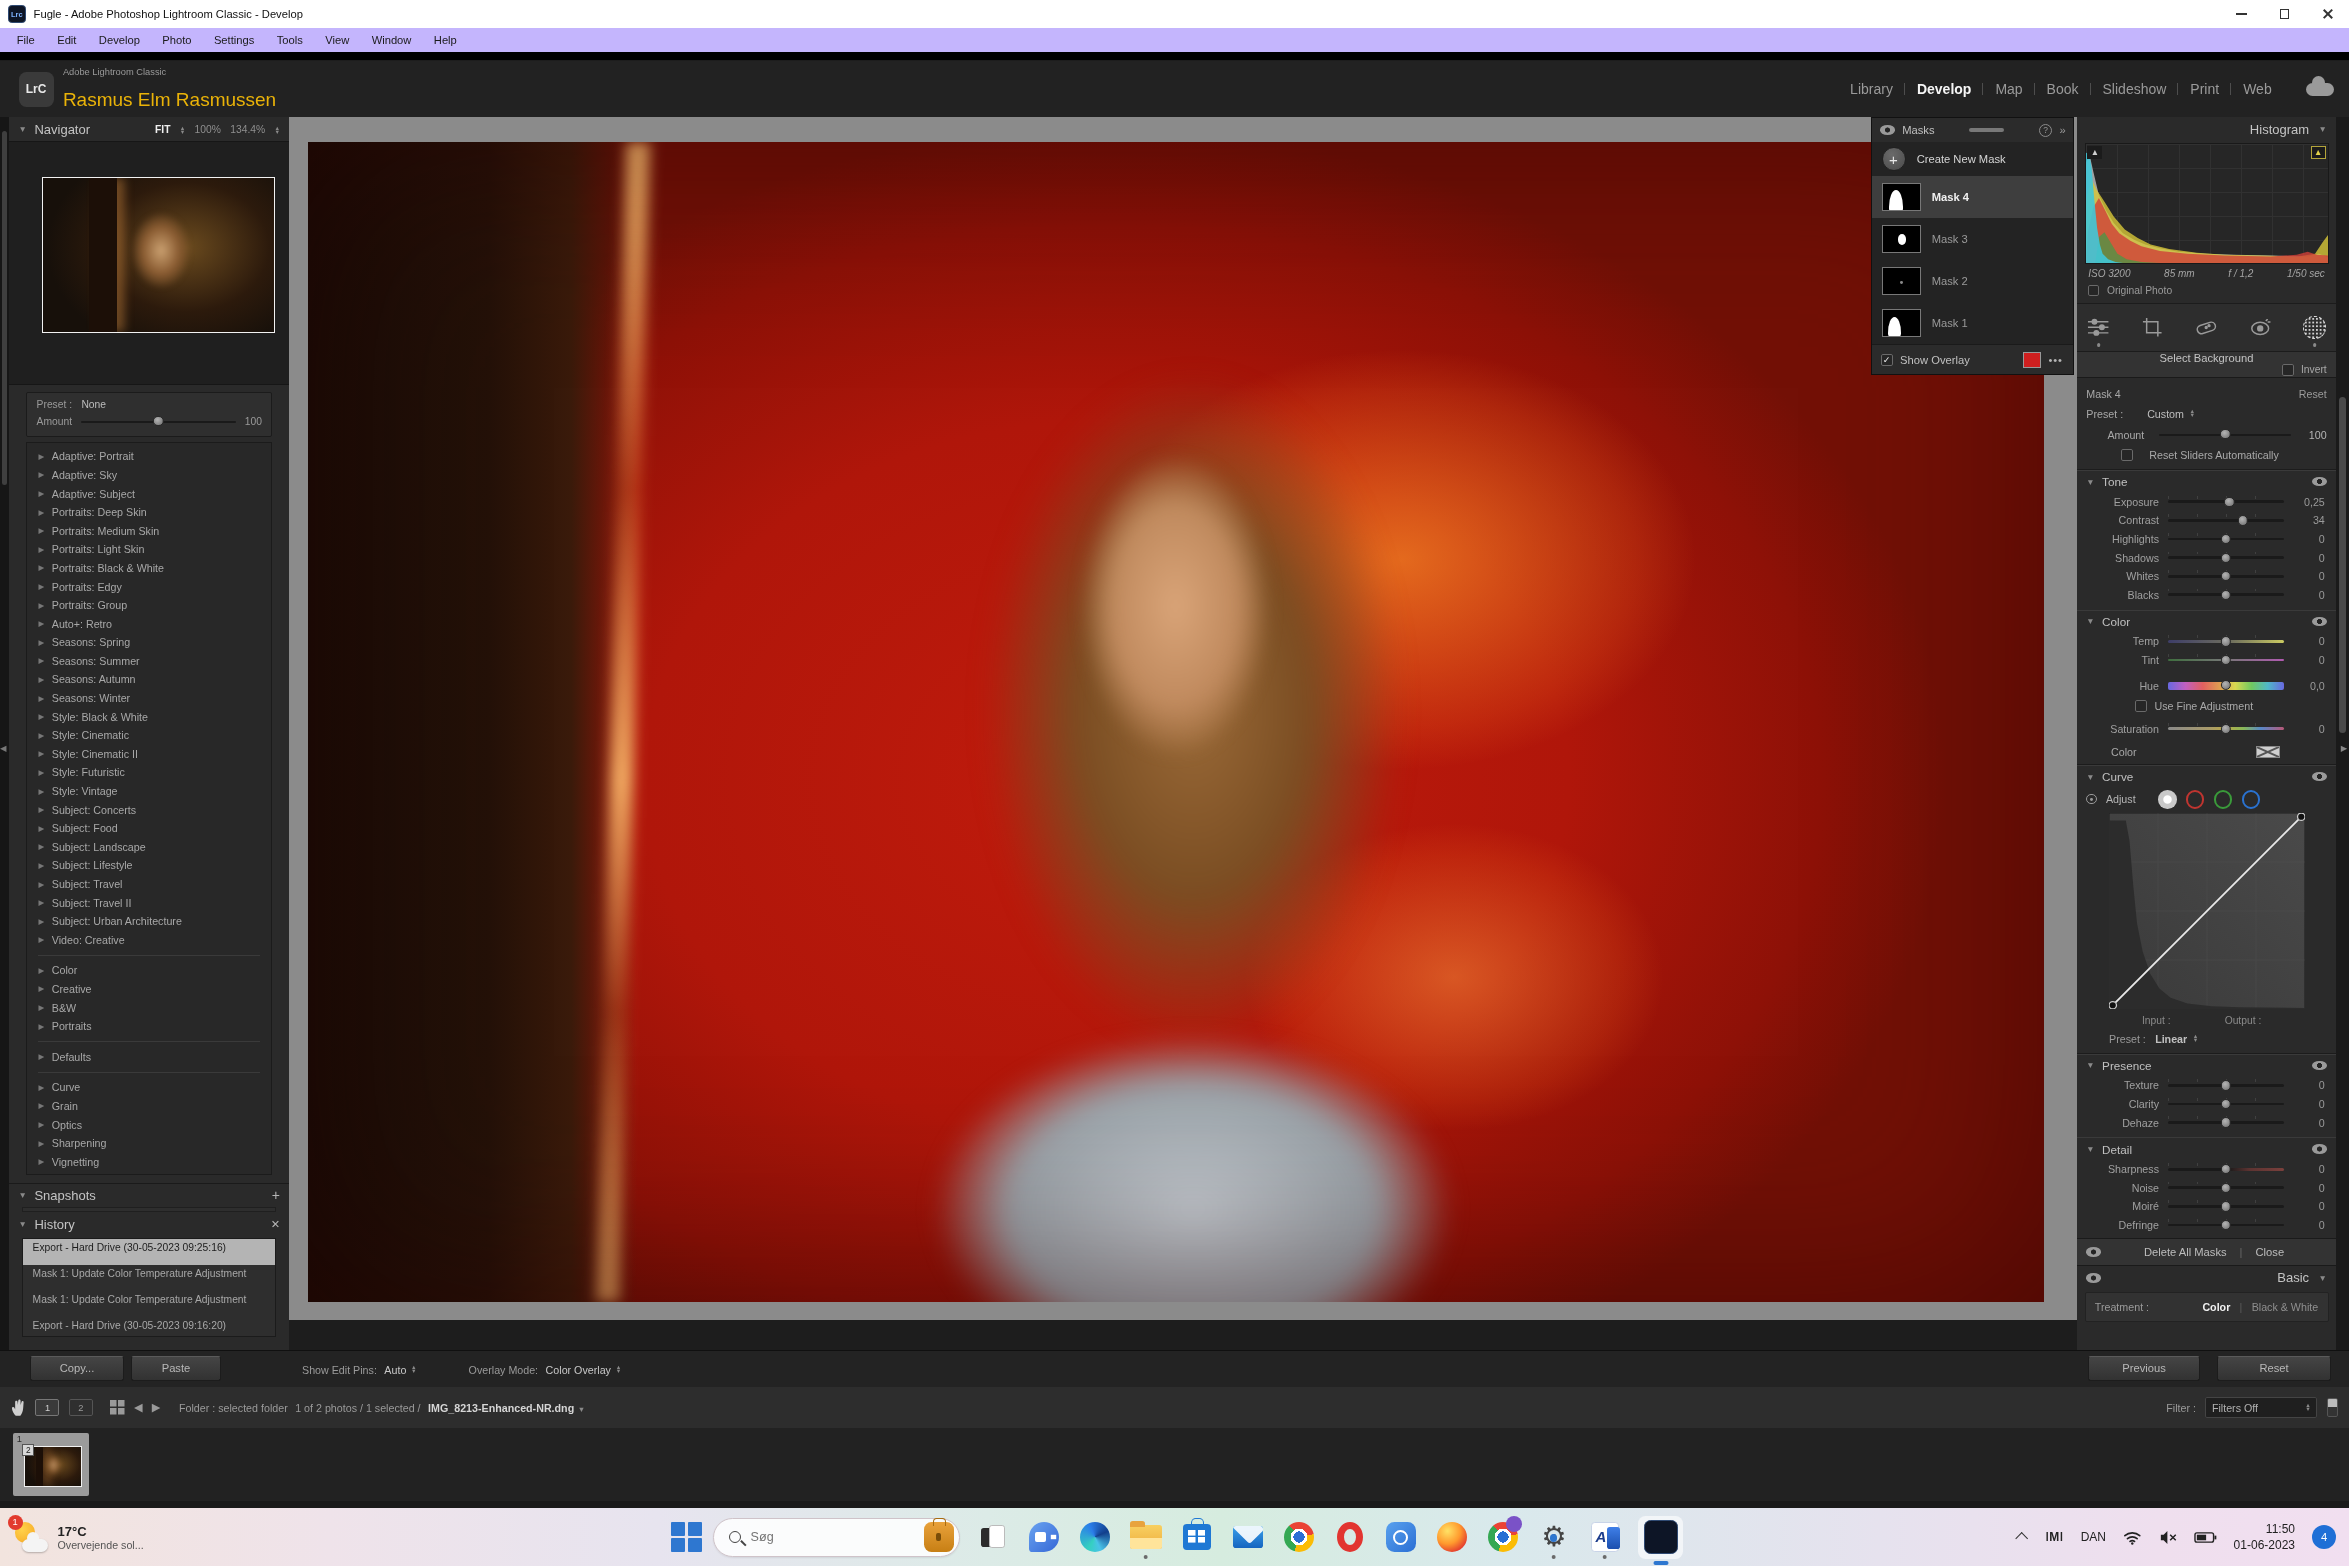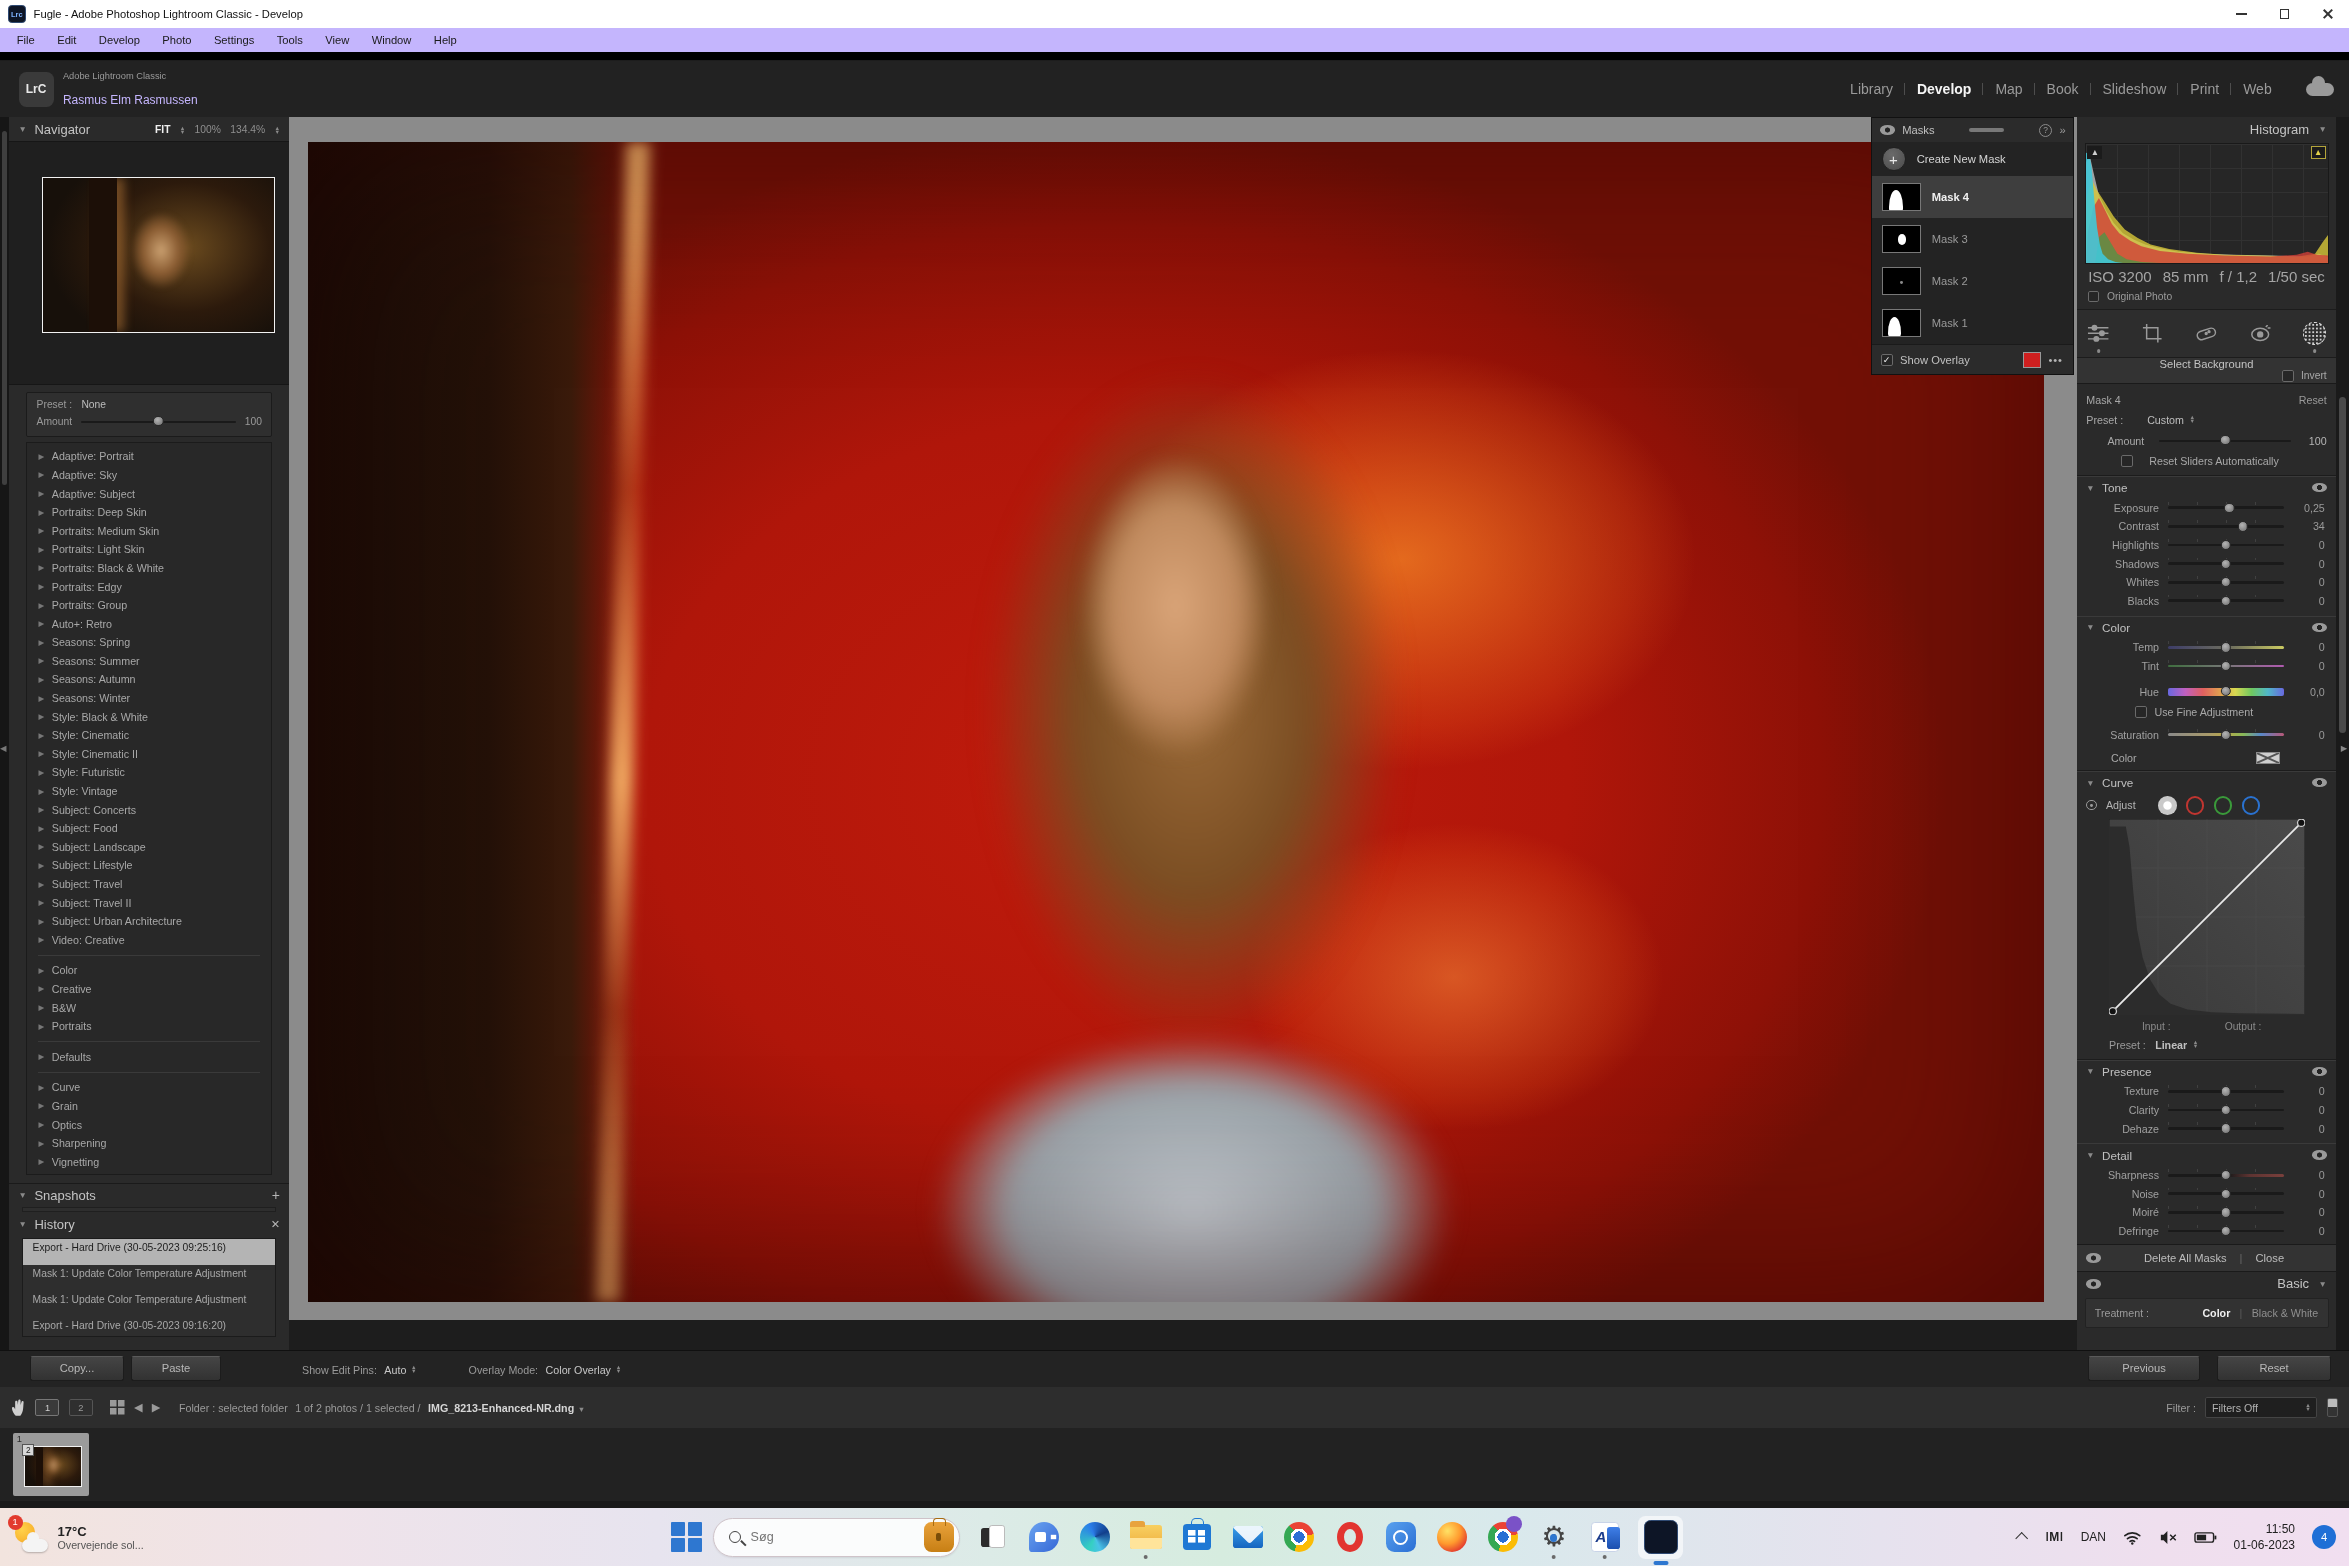--- a/index.html
+++ b/index.html
@@ -25,21 +25,21 @@
   .menubar li { font-size:11.2px; color:#1a1a1a; padding:0 11.2px; cursor:default; }
 
   .top-strip { position:absolute; top:52px; left:0; right:0; height:8.4px; background:#000; text-align:center; }
   .top-strip span { color:#666; font-size:6.5px; line-height:8.4px; }
 
   
   .header { position:absolute; top:61px; left:0; right:0; height:56px; background:#222; display:flex; align-items:center; }
   .identity { display:flex; align-items:center; gap:9.3px; padding-left:18.6px; }
   .id-badge { width:35px; height:35px; border-radius:7.5px; background:#3a3a3a; color:#e8e8e8; font-size:12px; font-weight:bold; display:flex; align-items:center; justify-content:center; }
   .id-app { font-size:9.3px; color:#9a9a9a; }
-  .id-user { font-size:12px; color:#c4b5fd; margin-top:12px; }
+  .id-user { font-size:19px; color:#eab308; margin-top:12px; }
   .mods { list-style:none; display:flex; align-items:center; margin-left:auto; padding-right:13px; }
   .mods li { font-size:14px; color:#9a9a9a; padding:0 12px; position:relative; cursor:pointer; }
   .mods li + li::before { content:""; position:absolute; left:-0.9px; top:1.9px; bottom:1.9px; width:0.9px; background:#4d4d4d; }
   .mods li.selected span { color:#f5f5f5; font-weight:bold; }
   .cloud { width:28px; height:13px; background:#9a9a9a; border-radius:7.5px; position:relative; margin:0 15px 0 9.3px; }
   .cloud::before { content:""; position:absolute; left:5.6px; top:-6.5px; width:13px; height:13px; border-radius:50%; background:#9a9a9a; }
 
   
   .main { position:absolute; top:117px; left:0; right:0; height:1233px; background:#1d1d1d; }
   .left-gutter { position:absolute; left:0; top:0; width:9.3px; height:100%; background:#161616; }
@@ -128,21 +128,21 @@
   
   .rpanel { position:absolute; left:2077px; top:0; width:259px; height:100%; background:#2a2a2a; color:#9e9e9e; }
   .rp-h { display:flex; align-items:center; height:24px; padding:0 9.3px; font-size:13px; color:#c4c4c4; }
   .rp-h .sp { flex:1; }
   .hist-box { margin:1.9px 7.5px 0 7.5px; height:121px; background:#262626; border:0.9px solid #191919; position:relative;
      background-image:linear-gradient(#313131 0.9px, transparent 0.9px),linear-gradient(90deg,#313131 0.9px, transparent 0.9px); background-size:31px 24px; }
   .hist-box svg { position:absolute; inset:0; }
   .clip { position:absolute; top:1.9px; width:15px; height:13px; background:#1b1b1b; display:flex; align-items:center; justify-content:center; font-size:8.4px; }
   .clip-l { left:1.9px; color:#cfcfcf; }
   .clip-r { right:1.9px; color:#e3d24a; border:0.9px solid #b3a43a; }
-  .exif { display:flex; justify-content:space-between; padding:3.7px 11.2px 1.9px; font-size:15px; color:#a5a5a5; }
+  .exif { display:flex; justify-content:space-between; padding:3.7px 11.2px 1.9px; font-size:10px; color:#a5a5a5;font-style:italic; }
   .orig-row { display:flex; align-items:center; gap:7.5px; padding:4.7px 11.2px 6.5px; font-size:10.3px; color:#9a9a9a; border-bottom:0.9px solid #1c1c1c; }
   .toolstrip { height:48px; background:#2d2d2d; border-bottom:0.9px solid #1c1c1c; display:flex; align-items:center; justify-content:center; gap:30px; position:relative; }
   .ts-ico { width:24px; height:24px; display:flex; align-items:center; justify-content:center; position:relative; color:#9a9a9a; }
   .ts-ico svg { stroke:#9a9a9a; fill:none; stroke-width:1.6; }
   .ts-ico.active-dot::after, .ts-ico.mask-active::after { content:""; position:absolute; bottom:-7.5px; left:50%; transform:translateX(-50%); width:3.7px; height:3.7px; border-radius:50%; background:#8a8a8a; }
   .mask-circle { width:22.4px; height:22.4px; border-radius:50%; border:1.9px dashed #e0e0e0; background:radial-gradient(#cfcfcf 0.9px, transparent 1.1px); background-size:3.7px 3.7px; }
   .selbg-row { height:26px; background:#333; display:flex; align-items:center; padding:0 9.3px; font-size:11.2px; color:#c3c3c3; border-bottom:0.9px solid #1a1a1a;flex-direction:column; }
   .selbg-row .invert { margin-left:auto; display:flex; align-items:center; gap:6.5px; color:#a8a8a8; font-size:10.3px; }
   .mprops { padding:5.6px 9.3px 3.7px; border-bottom:0.9px solid #1c1c1c; }
   .mp-row { display:flex; align-items:center; height:20.5px; font-size:10.7px; color:#a8a8a8; }

